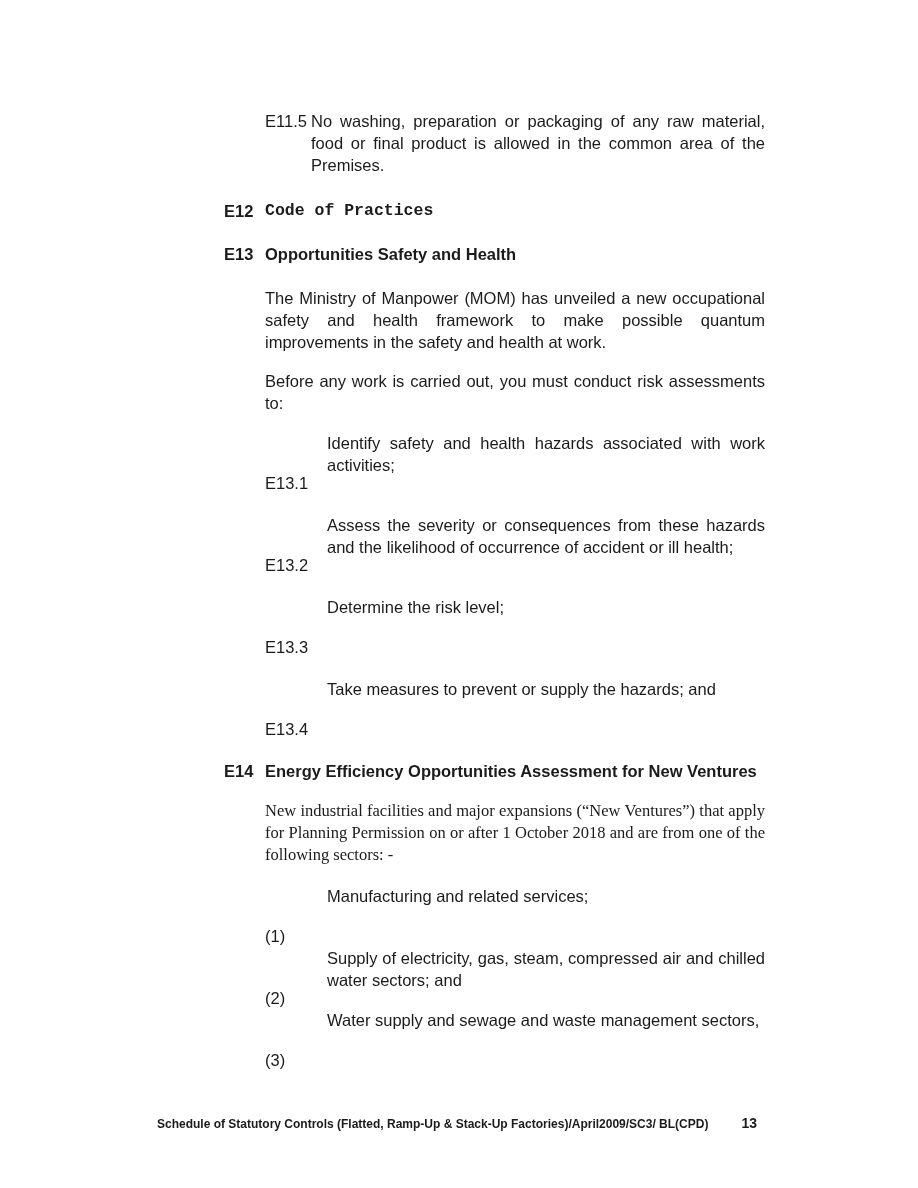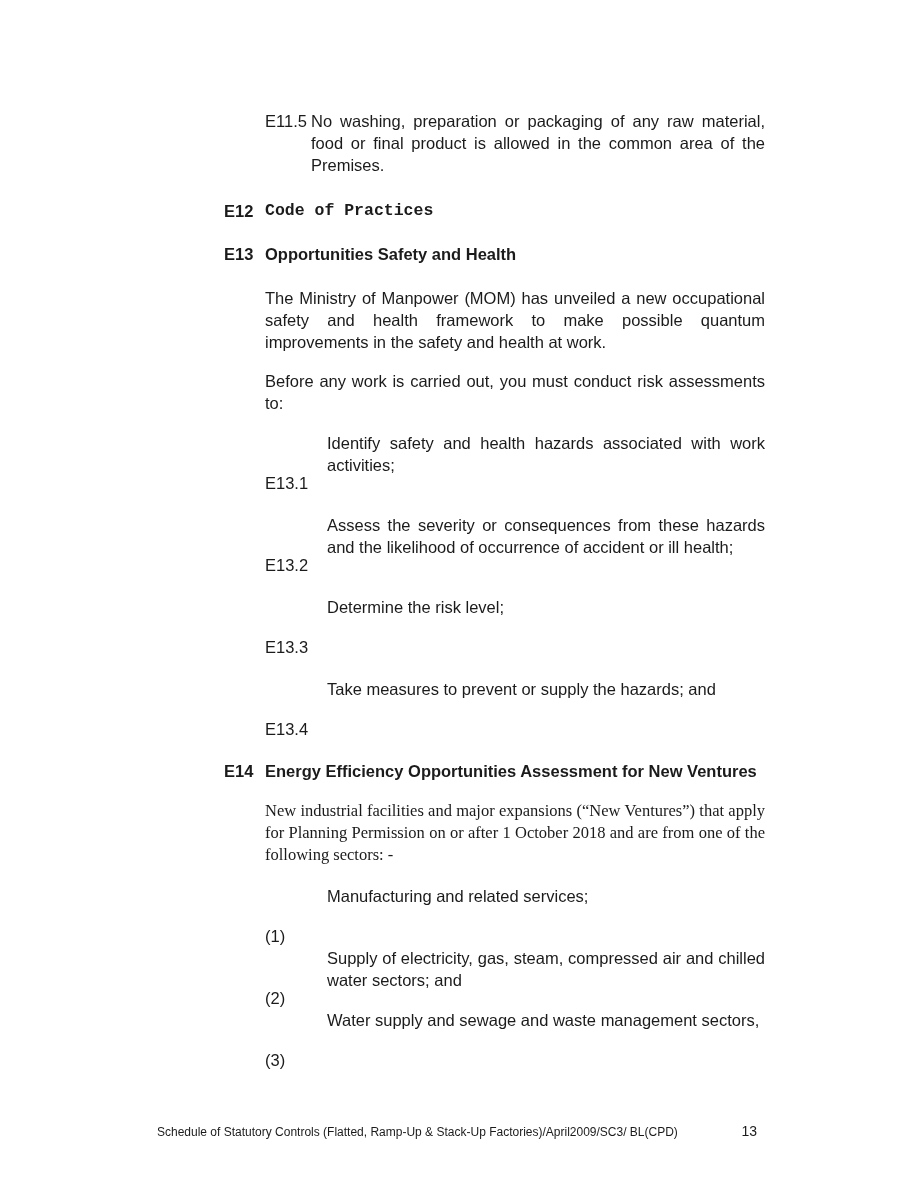--- a/index.html
+++ b/index.html
@@ -46,22 +46,21 @@
   }
 
   .footer {
     position: absolute;
     left: 157px;
     top: 1115px;
     width: 600px;
     display: flex;
     justify-content: space-between;
     align-items: baseline;
-    font-weight: normal;
-    margin-top: 8px;
+    font-weight: bold;
   }
   .footer-text { font-size: 12px; line-height: 15px; }
   .footer-page { font-size: 14px; }
 
   
   .mb17 { margin-bottom: 17px; }
   .mb18 { margin-bottom: 18px; }
   .mb19 { margin-bottom: 19px; font-family: Liberation Serif, serif; }
   .mb20 { margin-bottom: 20px; }
   .mb21 { margin-bottom: 21px; font-family: Liberation Mono, monospace; }

